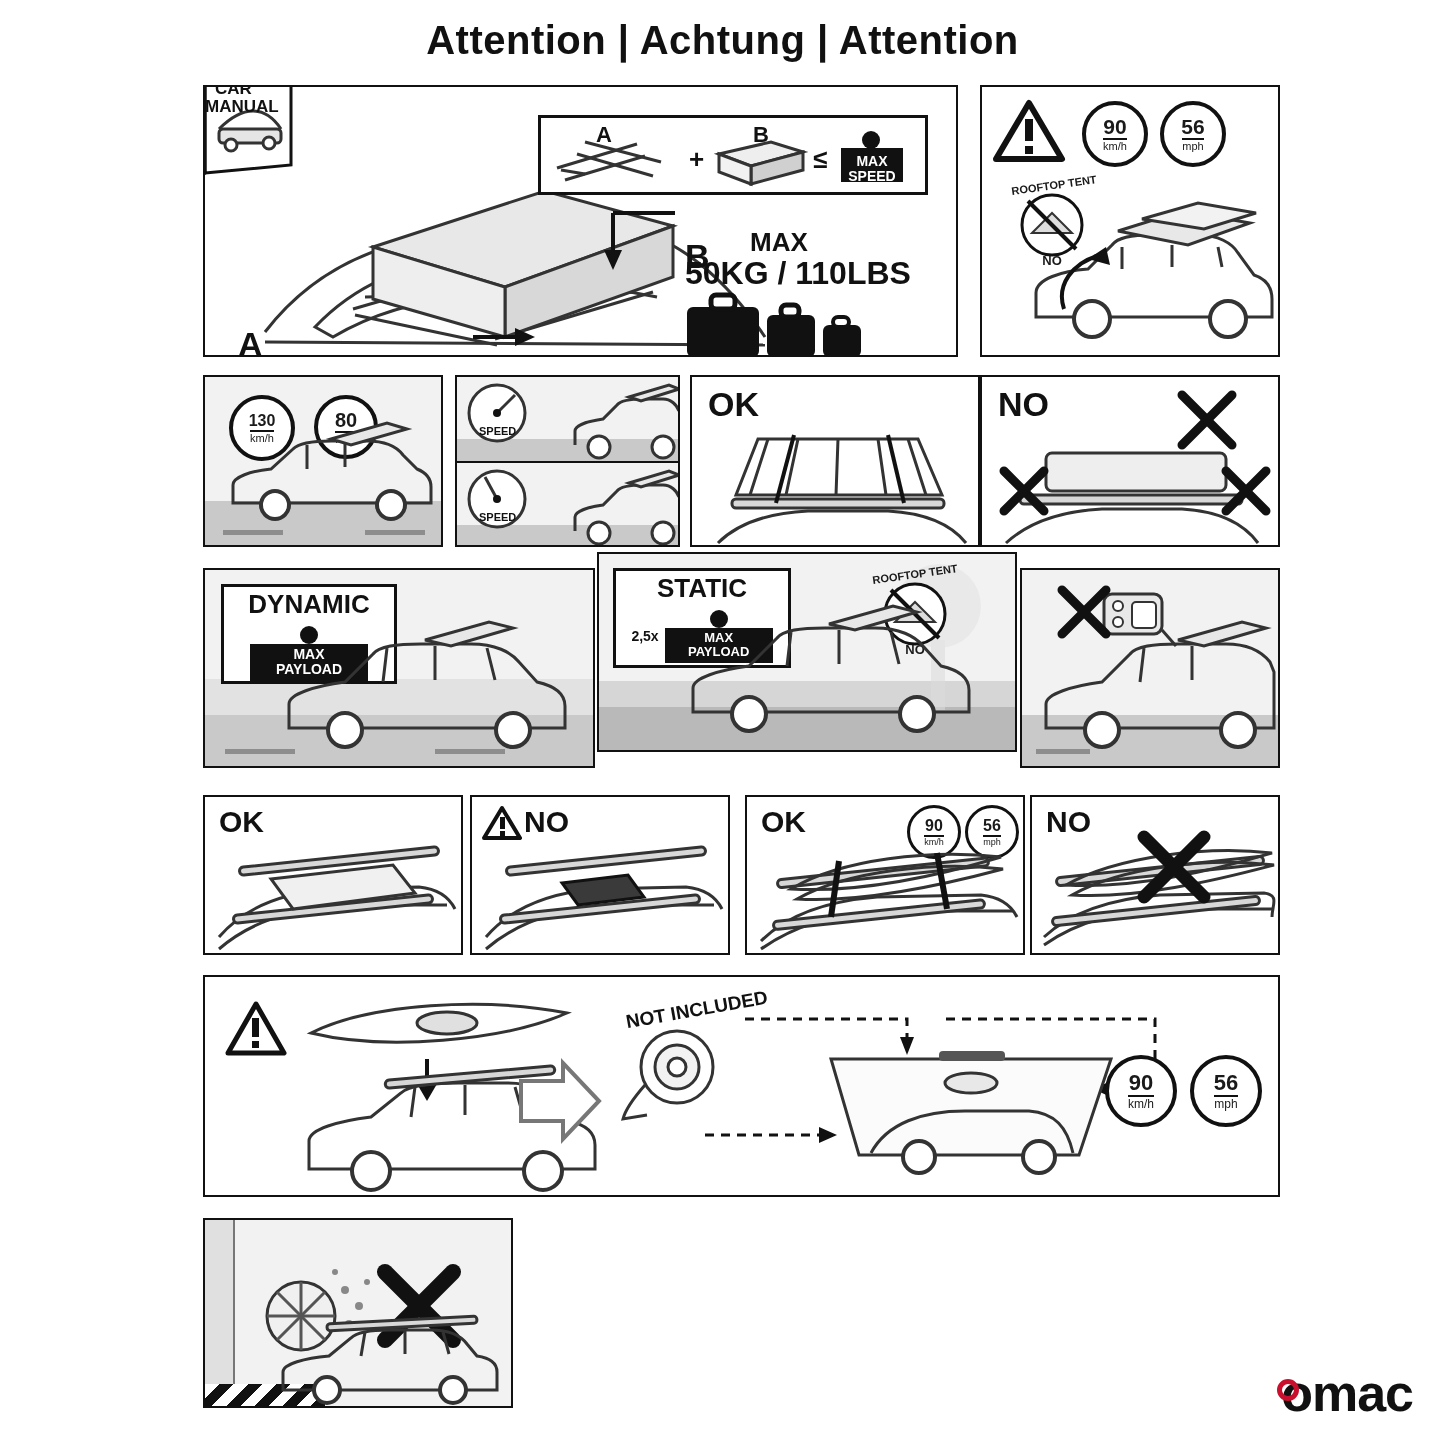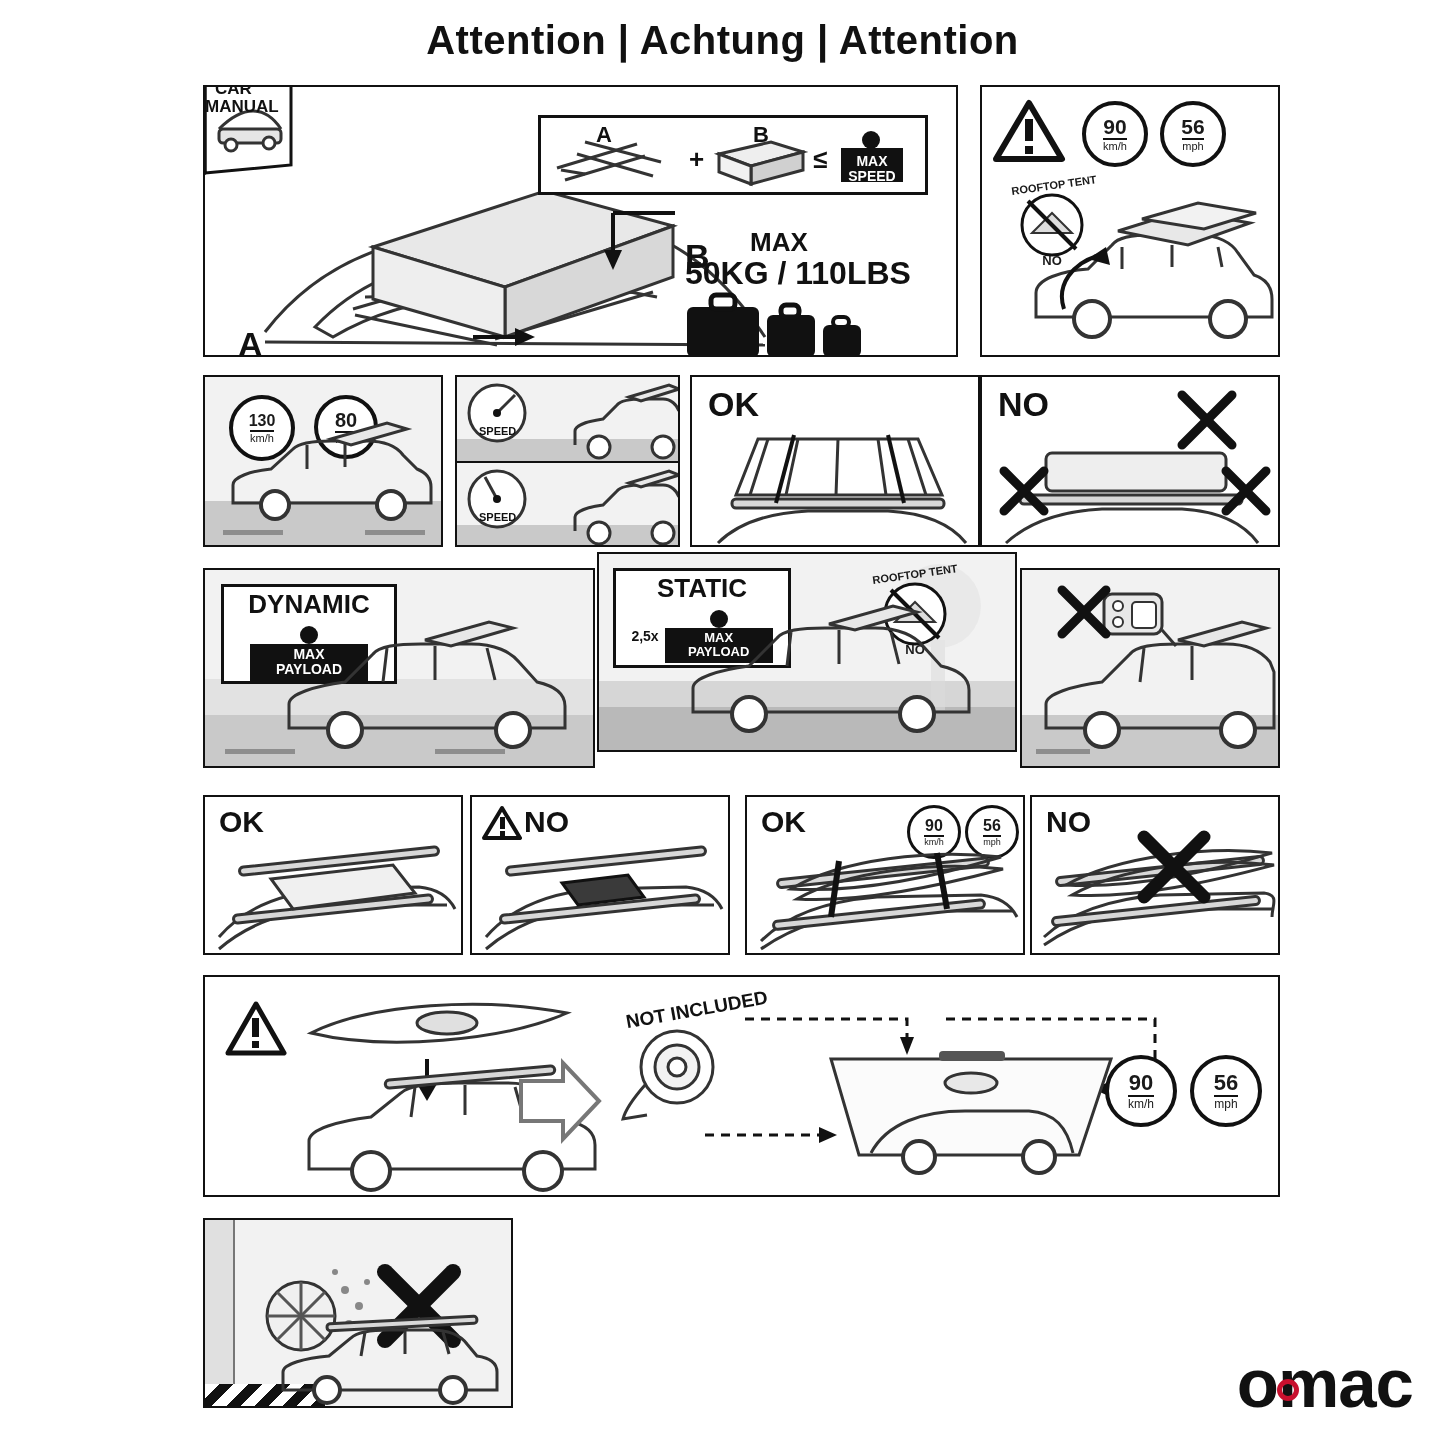--- a/index.html
+++ b/index.html
@@ -35,21 +35,21 @@
 
   
   svg{overflow:visible;}
   .stroke{fill:none;stroke:#333;stroke-width:3;}
   .strokeb{fill:none;stroke:#111;stroke-width:4;}
   .fillbox{fill:#e8e8e8;stroke:#333;stroke-width:3;}
   .darkfill{fill:#111;}
   .innerbox{position:absolute;border:3px solid #111;background:#fff;box-sizing:border-box;}
   .whitecard{position:absolute;background:#fff;border:3px solid #111;display:flex;align-items:center;flex-direction:column;}
   .rt-stamp{position:absolute;}
-  .brand{position:absolute;right:32px;bottom:22px;font-size:69px;font-weight:700;letter-spacing:-1px;color:#111;}
+  .brand{position:absolute;right:32px;bottom:22px;font-size:52px;font-weight:700;letter-spacing:-1px;color:#111;}
   .manual{position:absolute;}
 </style>
 </head>
 <body>
 
 <div class="title">Attention | Achtung | Attention</div>
 
 <div class="panel" style="left:203px;top:85px;width:755px;height:272px;">
   <svg width="755" height="272" viewBox="0 0 755 272">
 

